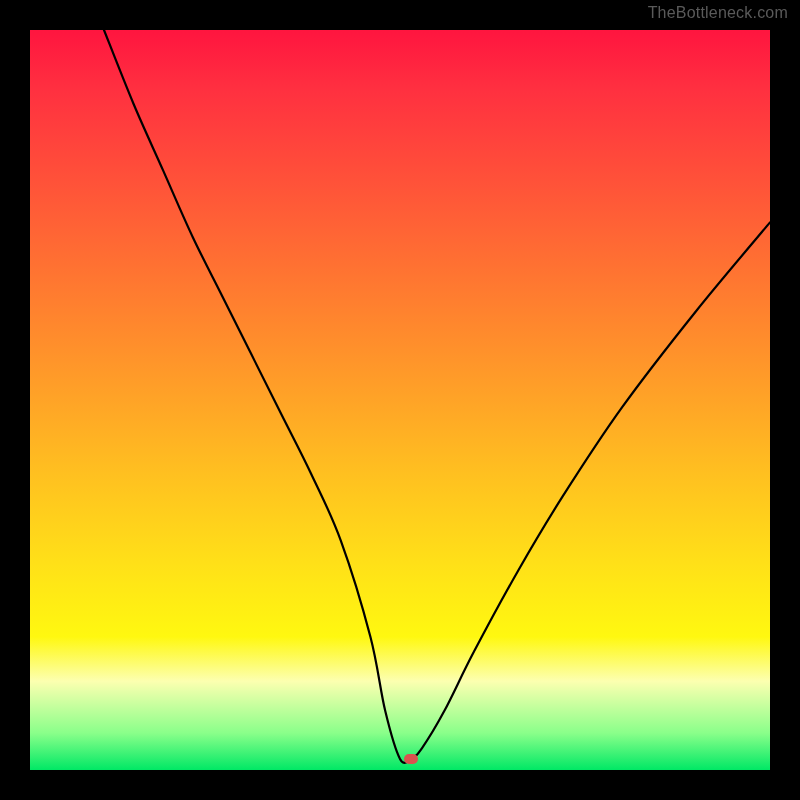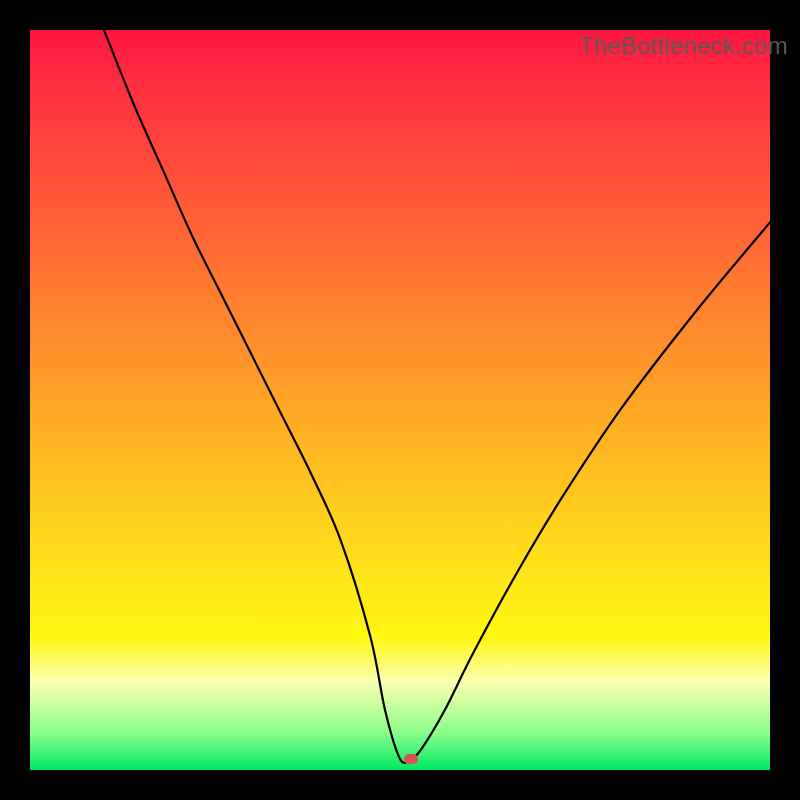--- a/index.html
+++ b/index.html
@@ -48,25 +48,24 @@
     height: 10px;
     background: #d9534f;
     border-radius: 5px;
     transform: translate(-50%, -50%);
   }
   .watermark {
     position: absolute;
     top: 4px;
     right: 12px;
     color: #5a5a5a;
-    font-size: 24px;
+    font-size: 16px;
     font-weight: 500;
     letter-spacing: 0.2px;
     z-index: 10;
-    margin-top: 28px;
   }
 </style>
 </head>
 <body>
 
 <div class="frame">
   <div class="watermark">TheBottleneck.com</div>
   <div class="plot">
     <svg class="curve" viewBox="0 0 740 740" preserveAspectRatio="none">
       <path d="M 74 0 C 78.93333333333334 12.333333333333334, 93.73333333333335 50.56666666666668, 103.60000000000001 74 C 113.46666666666667 97.43333333333332, 123.33333333333331 118.3999999999999, 133.2 140.5999999999999 C 143.06666666666666 162.79999999999993, 152.93333333333334 186.23333333333338, 162.8 207.20000000000005 C 172.66666666666669 228.1666666666667, 182.53333333333333 246.66666666666666, 192.4 266.4 C 202.26666666666668 286.1333333333333, 212.13333333333333 305.8666666666666, 222 325.59999999999997 C 231.86666666666667 345.3333333333333, 241.73333333333335 365.06666666666666, 251.60000000000002 384.8 C 261.4666666666667 404.53333333333336, 271.3333333333333 423.0333333333333, 281.2 444 C 291.06666666666666 464.9666666666667, 300.93333333333334 483.4666666666667, 310.8 510.6 C 320.6666666666667 537.7333333333333, 333.00000000000006 578.4333333333333, 340.40000000000003 606.8 C 347.8 635.1666666666666, 350.26666666666665 660.4499999999999, 355.2 680.8 C 360.1333333333333 701.15, 365.68333333333334 720.8833333333333, 370 728.9 C 374.31666666666666 736.9166666666666, 377.40000000000003 730.75, 381.1 728.9 C 384.8 727.05, 386.65000000000003 725.8166666666666, 392.20000000000005 717.8 C 397.75000000000006 709.7833333333333, 405.7666666666667 696.8333333333333, 414.40000000000003 680.8 C 423.03333333333336 664.7666666666667, 431.6666666666667 645.0333333333333, 444 621.6 C 456.3333333333333 598.1666666666667, 473.6 566.1, 488.40000000000003 540.2 C 503.20000000000005 514.3000000000001, 515.5333333333333 493.3333333333333, 532.8 466.2 C 550.0666666666666 439.06666666666666, 569.8 408.23333333333335, 592 377.40000000000003 C 614.2 346.5666666666667, 641.3333333333334 312.0333333333333, 666 281.2 C 690.6666666666666 250.36666666666665, 727.6666666666666 207.2, 740 192.39999999999998" fill="none" stroke="#000" stroke-width="2.2" stroke-linejoin="round" stroke-linecap="round" id="curvePath"></path>

